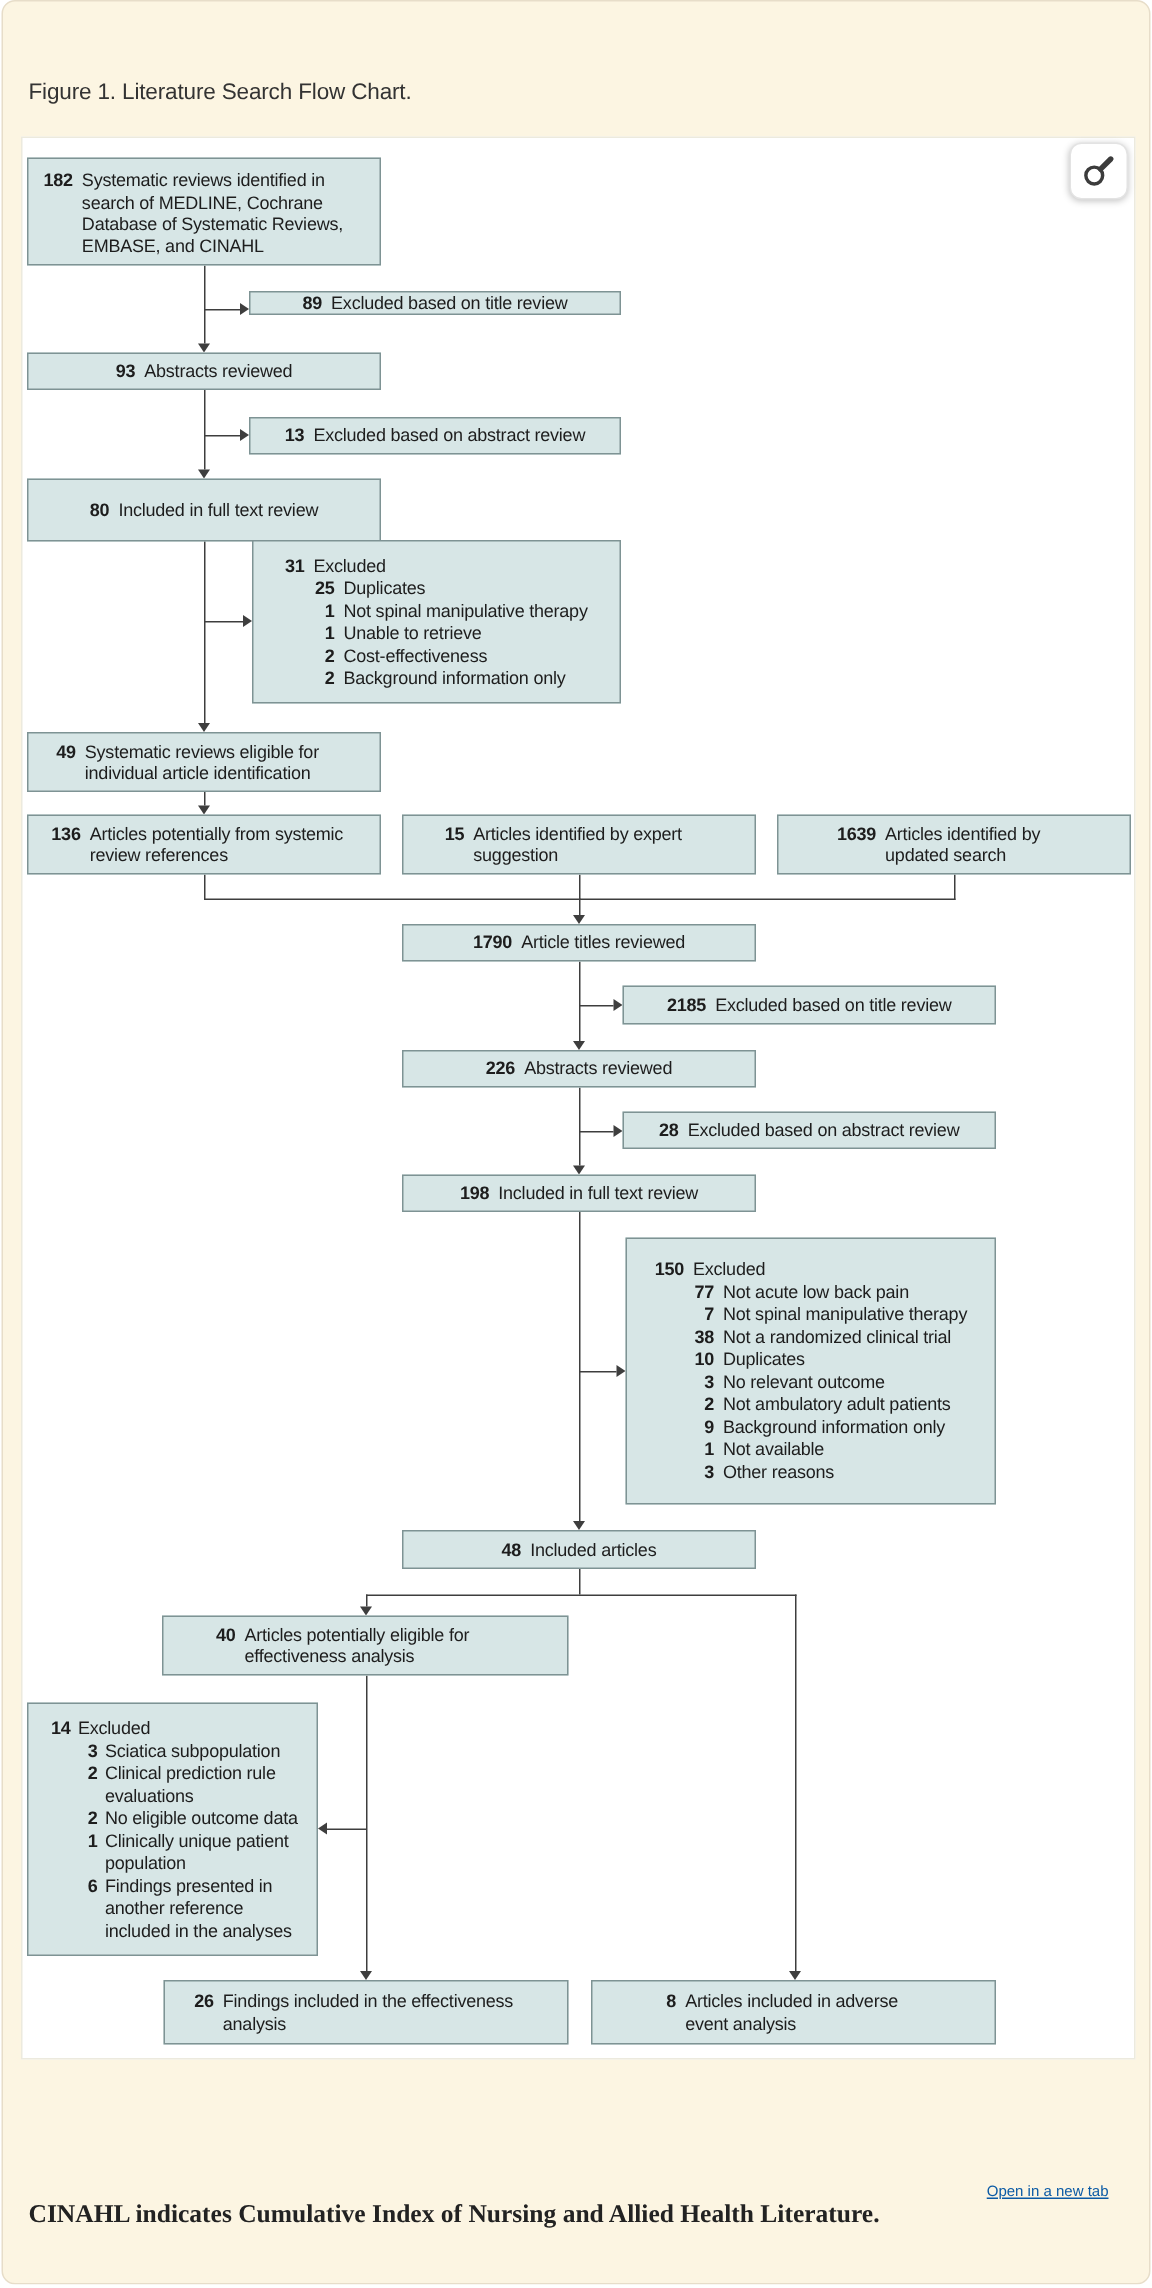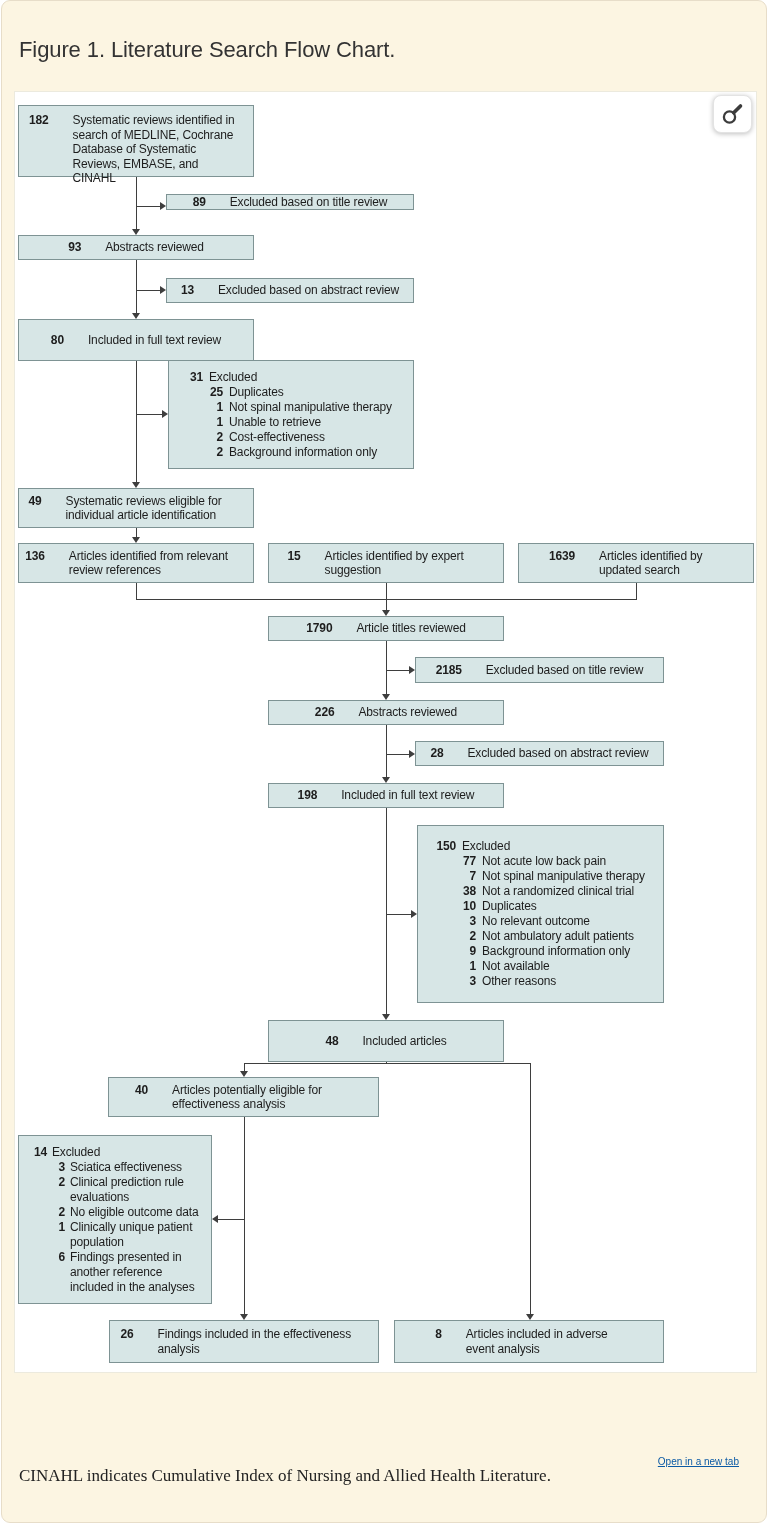--- a/index.html
+++ b/index.html
@@ -4,35 +4,35 @@
 <style>
   html,body{margin:0;padding:0;}
   body{background:#fff;font-family:"Liberation Sans","DejaVu Sans",sans-serif;}
   #page{
     position:relative;width:766px;height:1523px;margin:0 auto;
     background:var(--page-bg,#fcf5e2);
     border:1px solid #e7ddc9;border-radius:9px;overflow:hidden;
     box-sizing:border-box;
   }
   .figure-title{
-    position:absolute;left:17px;top:36px;font-size:22px;color:#333;
+    position:absolute;left:17px;top:52px;font-size:15px;color:#333;
     letter-spacing:-0.1px;
   }
   #panel{
     position:absolute;left:12px;top:90px;width:743px;height:1282px;
     background:var(--panel-bg,#ffffff);border:1px solid #eceade;box-sizing:border-box;
   }
   .box{
     position:absolute;background:var(--box-fill,#d7e6e6);
     border:1px solid var(--box-border,#7e9394);box-sizing:border-box;
     font-size:12px;line-height:14.5px;color:#1d1d1d;letter-spacing:-0.15px;
   }
   .num{font-weight:700;}
   .center{display:flex;align-items:center;justify-content:center;}
-  .pair{display:inline-grid;grid-template-columns:auto auto;column-gap:24px;align-items:start;}
+  .pair{display:inline-grid;grid-template-columns:auto auto;column-gap:6px;align-items:start;}
   .txt{display:inline-block;}
   .lead{display:flex;align-items:flex-start;}
   .list{line-height:15px;}
   .list .row{display:grid;grid-template-columns:24px 1fr;column-gap:6px;}
   .list .row .num{text-align:right;}
   .list .subs .row{margin-left:22px;grid-template-columns:22px 1fr;}
   .list.tight .row{grid-template-columns:20px 1fr;column-gap:5px;}
   .list.tight .subs .row{margin-left:18px;grid-template-columns:20px 1fr;}
   .vl,.hl{position:absolute;background:var(--line,#3e3e3e);}
   .vl{width:1px;}
@@ -46,21 +46,21 @@
     background:#fff;border:1px solid #e3e3e3;border-radius:8px;
     box-shadow:0 1px 5px rgba(0,0,0,.25);
     display:flex;align-items:center;justify-content:center;cursor:pointer;
   }
   #open-link{
     position:absolute;right:27px;top:1407px;font-size:10px;
     color:var(--link,#0b5aa5);text-decoration:underline;cursor:pointer;margin-top:48px;
   }
   .caption{
     position:absolute;left:17px;top:1465px;width:700px;
-    font-family:"Liberation Serif","DejaVu Serif",serif;font-size:17px;color:#222;
+    font-family:"Liberation Serif","DejaVu Serif",serif;font-size:17px;color:#222;font-weight:bold;
   }
 </style>
 </head>
 <body>
 
 <div id="page">
 
   <div class="figure-title">Figure 1. Literature Search Flow Chart.</div>
 
   <div id="panel"></div>
@@ -193,21 +193,21 @@
   <div class="box center" style="left:16px;top:487px;width:236px;height:40px">
     <div class="pair">
       <span class="num">49</span>
       <span class="txt" style="max-width:178px">Systematic reviews eligible for individual article identification</span>
     </div>
   </div>
 
   <div class="box center" style="left:16px;top:542px;width:236px;height:40px">
     <div class="pair">
       <span class="num">136</span>
-      <span class="txt" style="max-width:178px">Articles identified from relevant review references</span>
+      <span class="txt" style="max-width:178px">Articles potentially from systemic review references</span>
     </div>
   </div>
 
   <div class="box center" style="left:266px;top:542px;width:236px;height:40px">
     <div class="pair">
       <span class="num">15</span>
       <span class="txt" style="max-width:160px">Articles identified by expert suggestion</span>
     </div>
   </div>
 
@@ -291,21 +291,21 @@
           <span class="num">1</span>
           <span class="txt">Not available</span>
         </div>
         <div class="row">
           <span class="num">3</span>
           <span class="txt">Other reasons</span>
         </div>
       </div>
   </div>
 
-  <div class="box center" style="left:266px;top:1019px;width:236px;height:42px">
+  <div class="box center" style="left:266px;top:1019px;width:236px;height:26px">
     <div class="pair">
       <span class="num">48</span>
       <span class="txt">Included articles</span>
     </div>
   </div>
 
   <div class="box center" style="left:106px;top:1076px;width:271px;height:40px">
     <div class="pair">
       <span class="num">40</span>
       <span class="txt" style="max-width:180px">Articles potentially eligible for effectiveness analysis</span>
@@ -313,21 +313,21 @@
   </div>
 
   <div class="box list tight" style="left:16px;top:1134px;width:194px;height:169px;padding:9px 8px">
     <div class="row">
       <span class="num">14</span>
       <span class="txt">Excluded</span>
     </div>
     <div class="subs">
         <div class="row">
           <span class="num">3</span>
-          <span class="txt">Sciatica effectiveness</span>
+          <span class="txt">Sciatica subpopulation</span>
         </div>
         <div class="row">
           <span class="num">2</span>
           <span class="txt">Clinical prediction rule evaluations</span>
         </div>
         <div class="row">
           <span class="num">2</span>
           <span class="txt">No eligible outcome data</span>
         </div>
         <div class="row">

